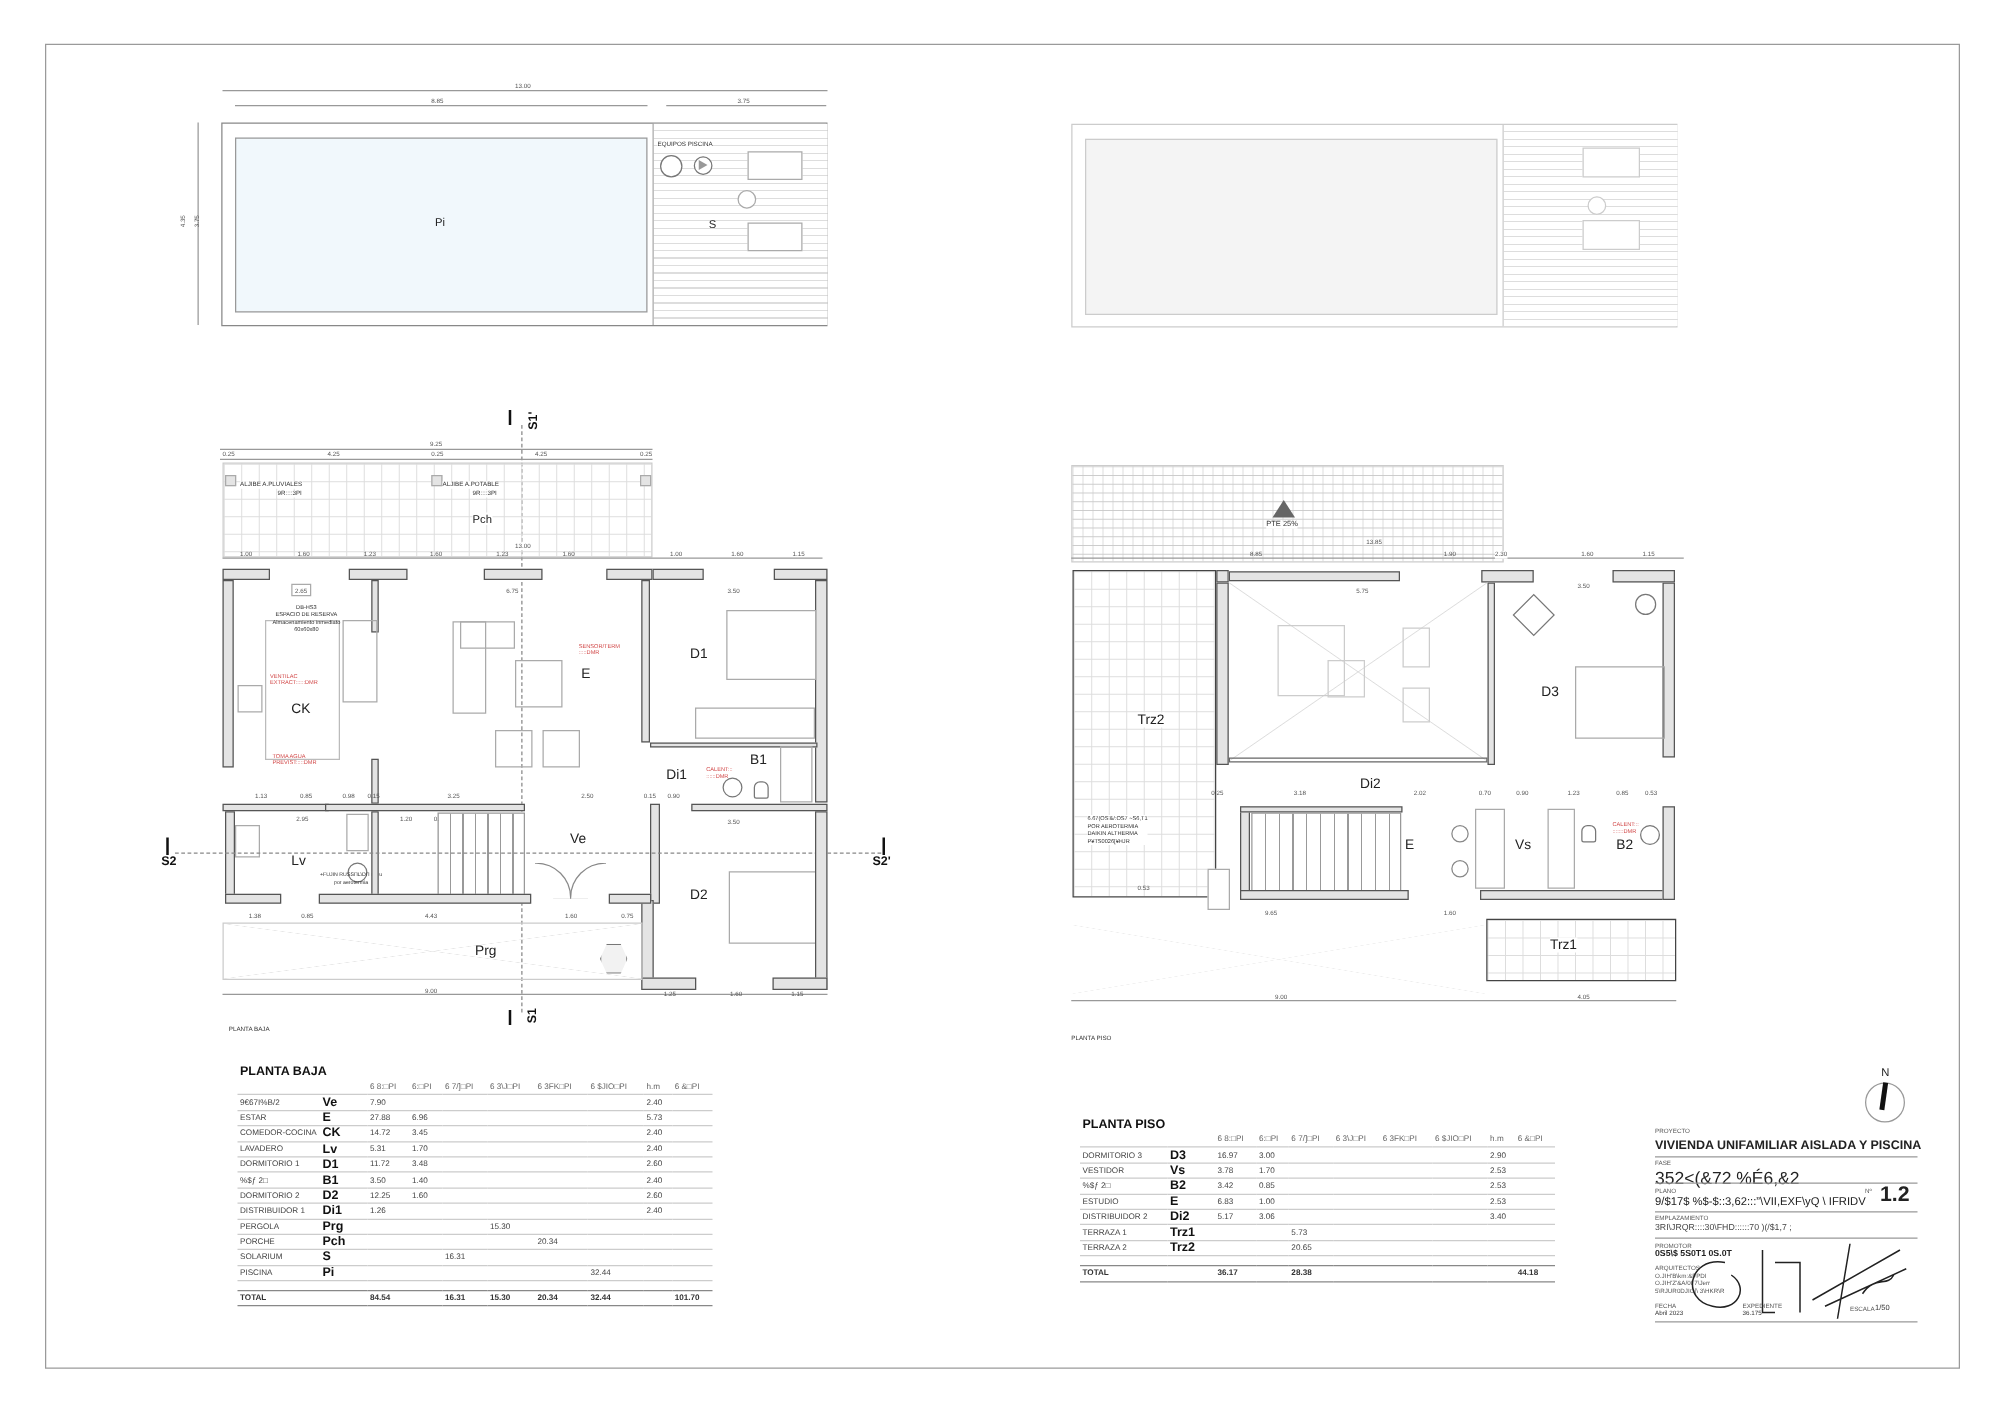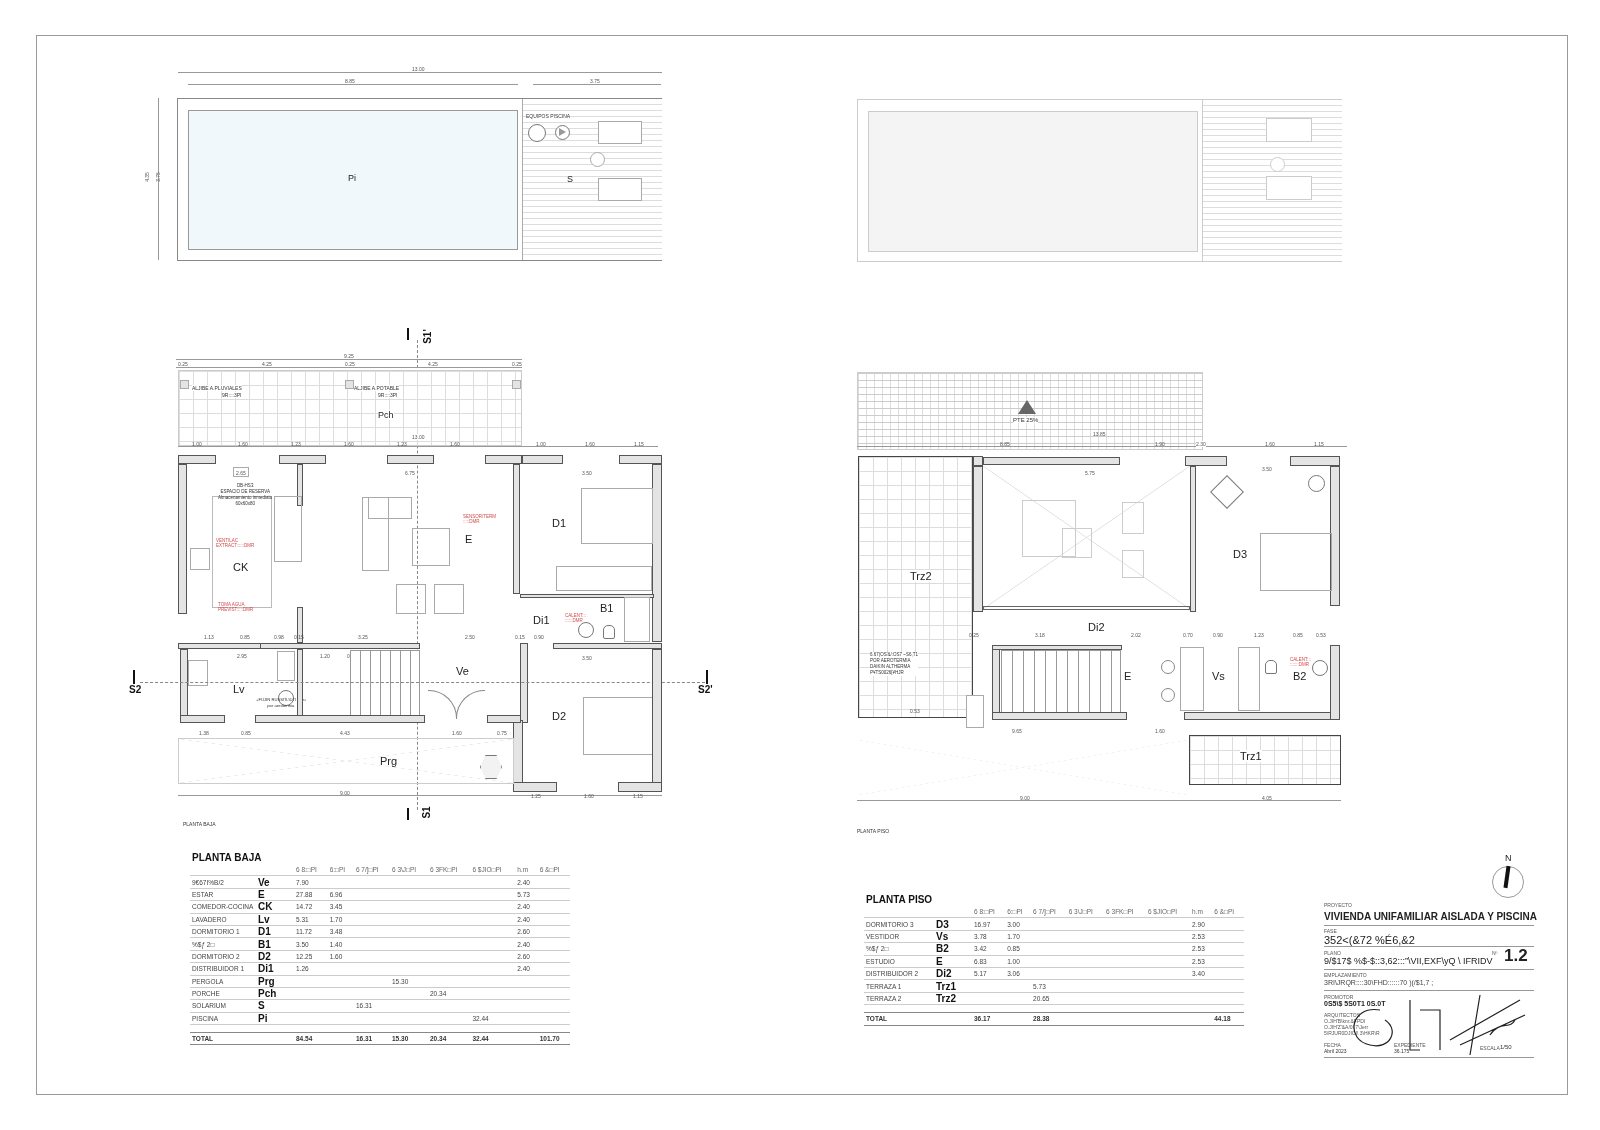--- a/index.html
+++ b/index.html
@@ -609,21 +609,21 @@
   <div class="abs" style="left:1505px;top:853px;font-size:9px">N</div>
   <div class="abs" style="left:1492px;top:866px;width:30px;height:30px;border:1px solid #999;border-radius:50%"></div>
   <div class="abs" style="left:1505px;top:866px;width:4px;height:22px;background:#111;transform:rotate(8deg)"></div>
 </div>
 
 <div>
   <div class="tb-label" style="left:1324px;top:902px">PROYECTO</div>
   <div class="tb-val" style="left:1324px;top:911px;font-weight:bold;font-size:10px">VIVIENDA UNIFAMILIAR AISLADA Y PISCINA</div>
   <div class="tb-rule" style="left:1324px;top:925px;width:210px"></div>
   <div class="tb-label" style="left:1324px;top:928px">FASE</div>
-  <div class="tb-val" style="left:1324px;top:934px;font-size:11px">352&lt;(&amp;72 %É6,&amp;2</div>
+  <div class="tb-val" style="left:1324px;top:934px;font-size:14px">352&lt;(&amp;72 %É6,&amp;2</div>
   <div class="tb-rule" style="left:1324px;top:946px;width:210px"></div>
   <div class="tb-label" style="left:1324px;top:950px">PLANO</div>
   <div class="tb-val" style="left:1324px;top:956px;font-size:9px">9/$17$ %$-$::3,62:::”\VII,EXF\yQ \ IFRIDV</div>
   <div class="tb-label" style="left:1492px;top:950px">Nº</div>
   <div class="tb-val" style="left:1504px;top:946px;font-size:17px;font-weight:bold">1.2</div>
   <div class="tb-rule" style="left:1324px;top:969px;width:210px"></div>
   <div class="tb-label" style="left:1324px;top:972px">EMPLAZAMIENTO</div>
   <div class="tb-val" style="left:1324px;top:979px;font-size:7px;color:#444">3RI\JRQR::::30\FHD::::::70 )(/$1,7 ;</div>
   <div class="tb-rule" style="left:1324px;top:990px;width:210px"></div>
   <div class="tb-label" style="left:1324px;top:994px">PROMOTOR</div>

